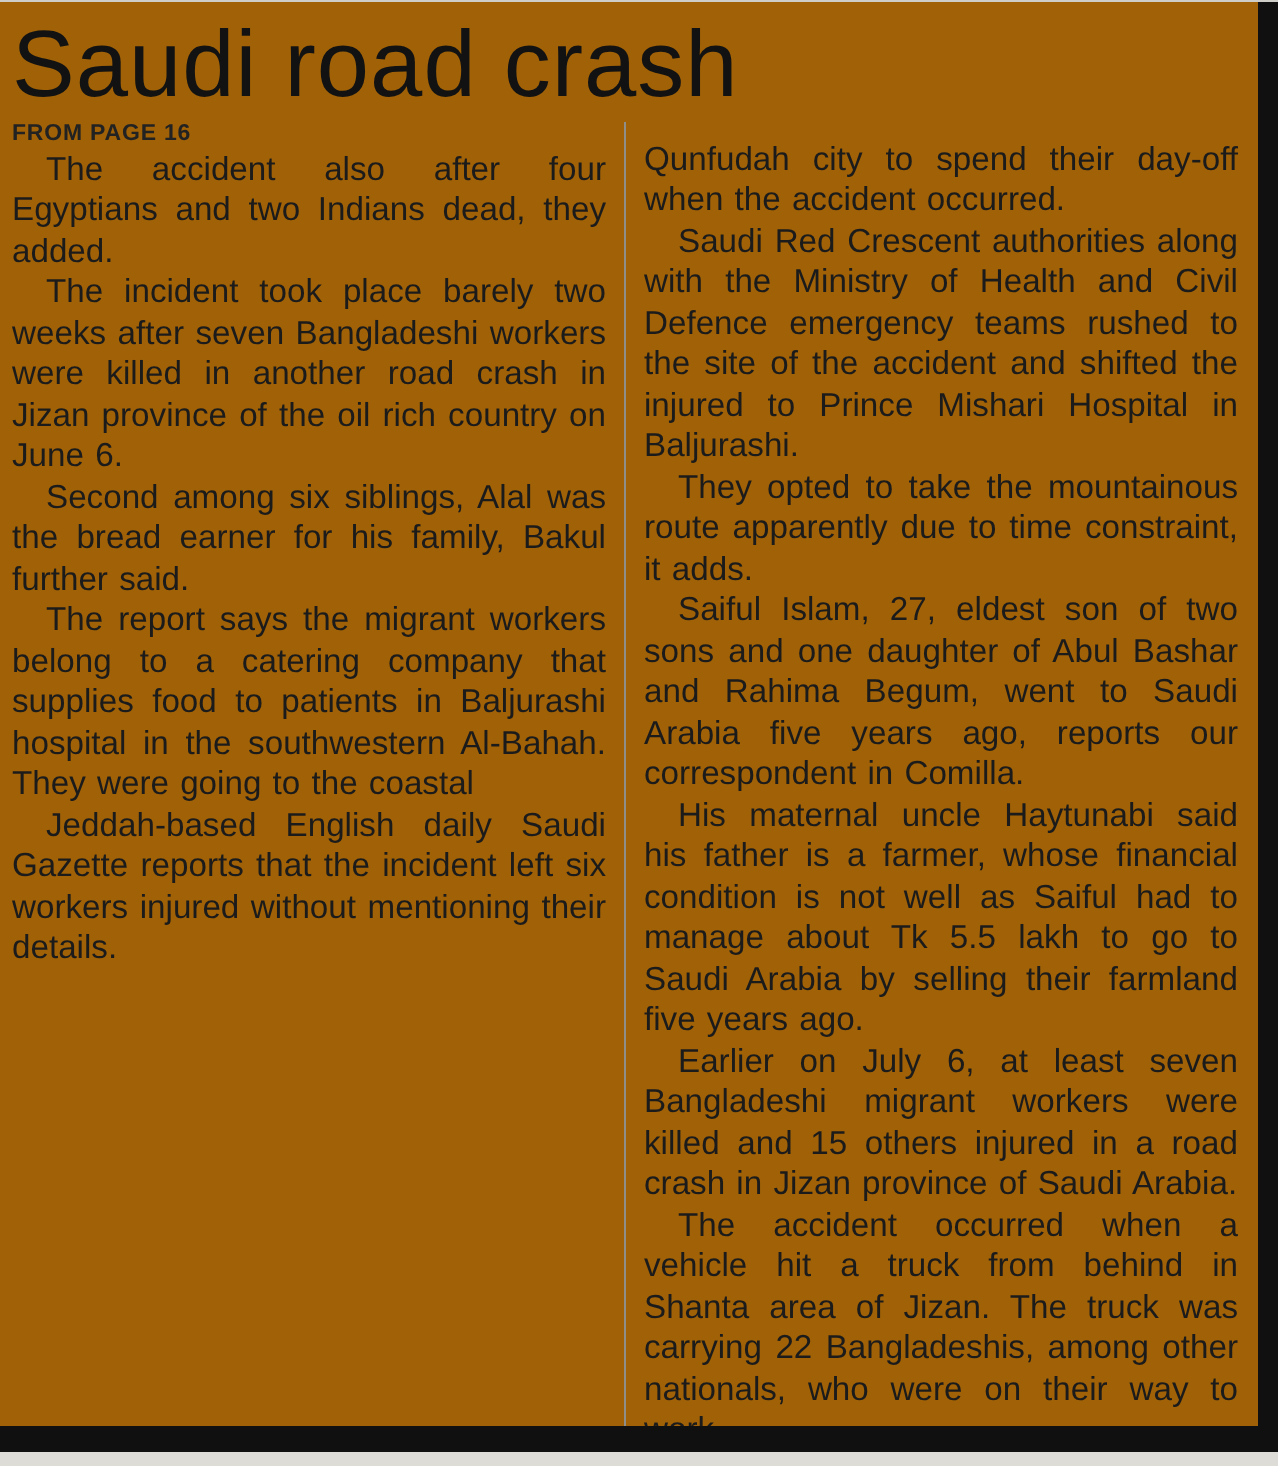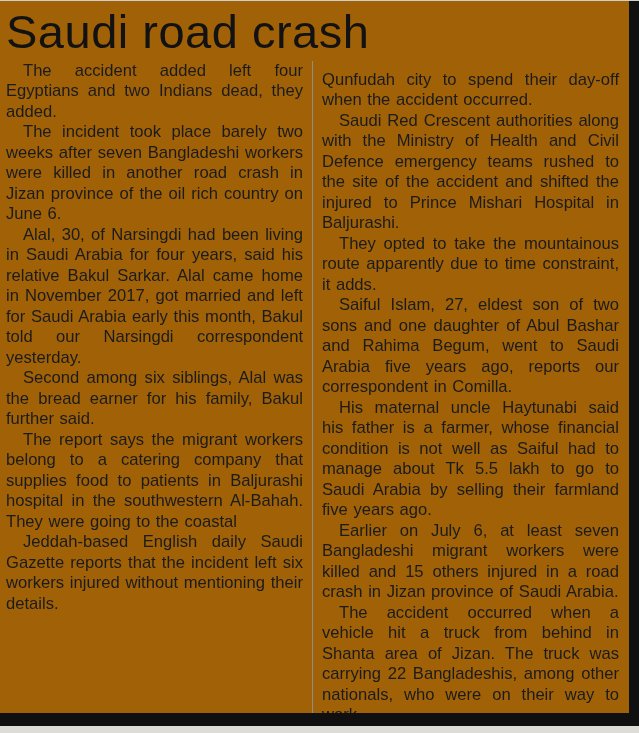--- a/index.html
+++ b/index.html
@@ -94,23 +94,23 @@
 <body>
 
 <div class="clip">
   <div class="content">
 
     <h1 class="headline">Saudi road crash</h1>
 
     <div class="cols">
 
       <div class="col col-left">
-        <p class="para indent">The accident added left four Egyptians and two Indians dead, they added.</p>
+        <div class="kicker">FROM PAGE 16</div>
+        <p class="para indent">The accident also after four Egyptians and two Indians dead, they added.</p>
         <p class="para indent">The incident took place barely two weeks after seven Bangladeshi workers were killed in another road crash in Jizan province of the oil rich country on June 6.</p>
-        <p class="para indent">Alal, 30, of Narsingdi had been living in Saudi Arabia for four years, said his relative Bakul Sarkar. Alal came home in November 2017, got married and left for Saudi Arabia early this month, Bakul told our Narsingdi correspondent yesterday.</p>
         <p class="para indent">Second among six siblings, Alal was the bread earner for his family, Bakul further said.</p>
         <p class="para indent">The report says the migrant workers belong to a catering company that supplies food to patients in Baljurashi hospital in the southwestern Al-Bahah. They were going to the coastal</p>
         <p class="para indent">Jeddah-based English daily Saudi Gazette reports that the incident left six workers injured without mentioning their details.</p>
       </div>
 
       <div class="divider"></div>
 
       <div class="col col-right">
         <p class="para">Qunfudah city to spend their day-off when the accident occurred.</p>
         <p class="para indent">Saudi Red Crescent authorities along with the Ministry of Health and Civil Defence emergency teams rushed to the site of the accident and shifted the injured to Prince Mishari Hospital in Baljurashi.</p>

